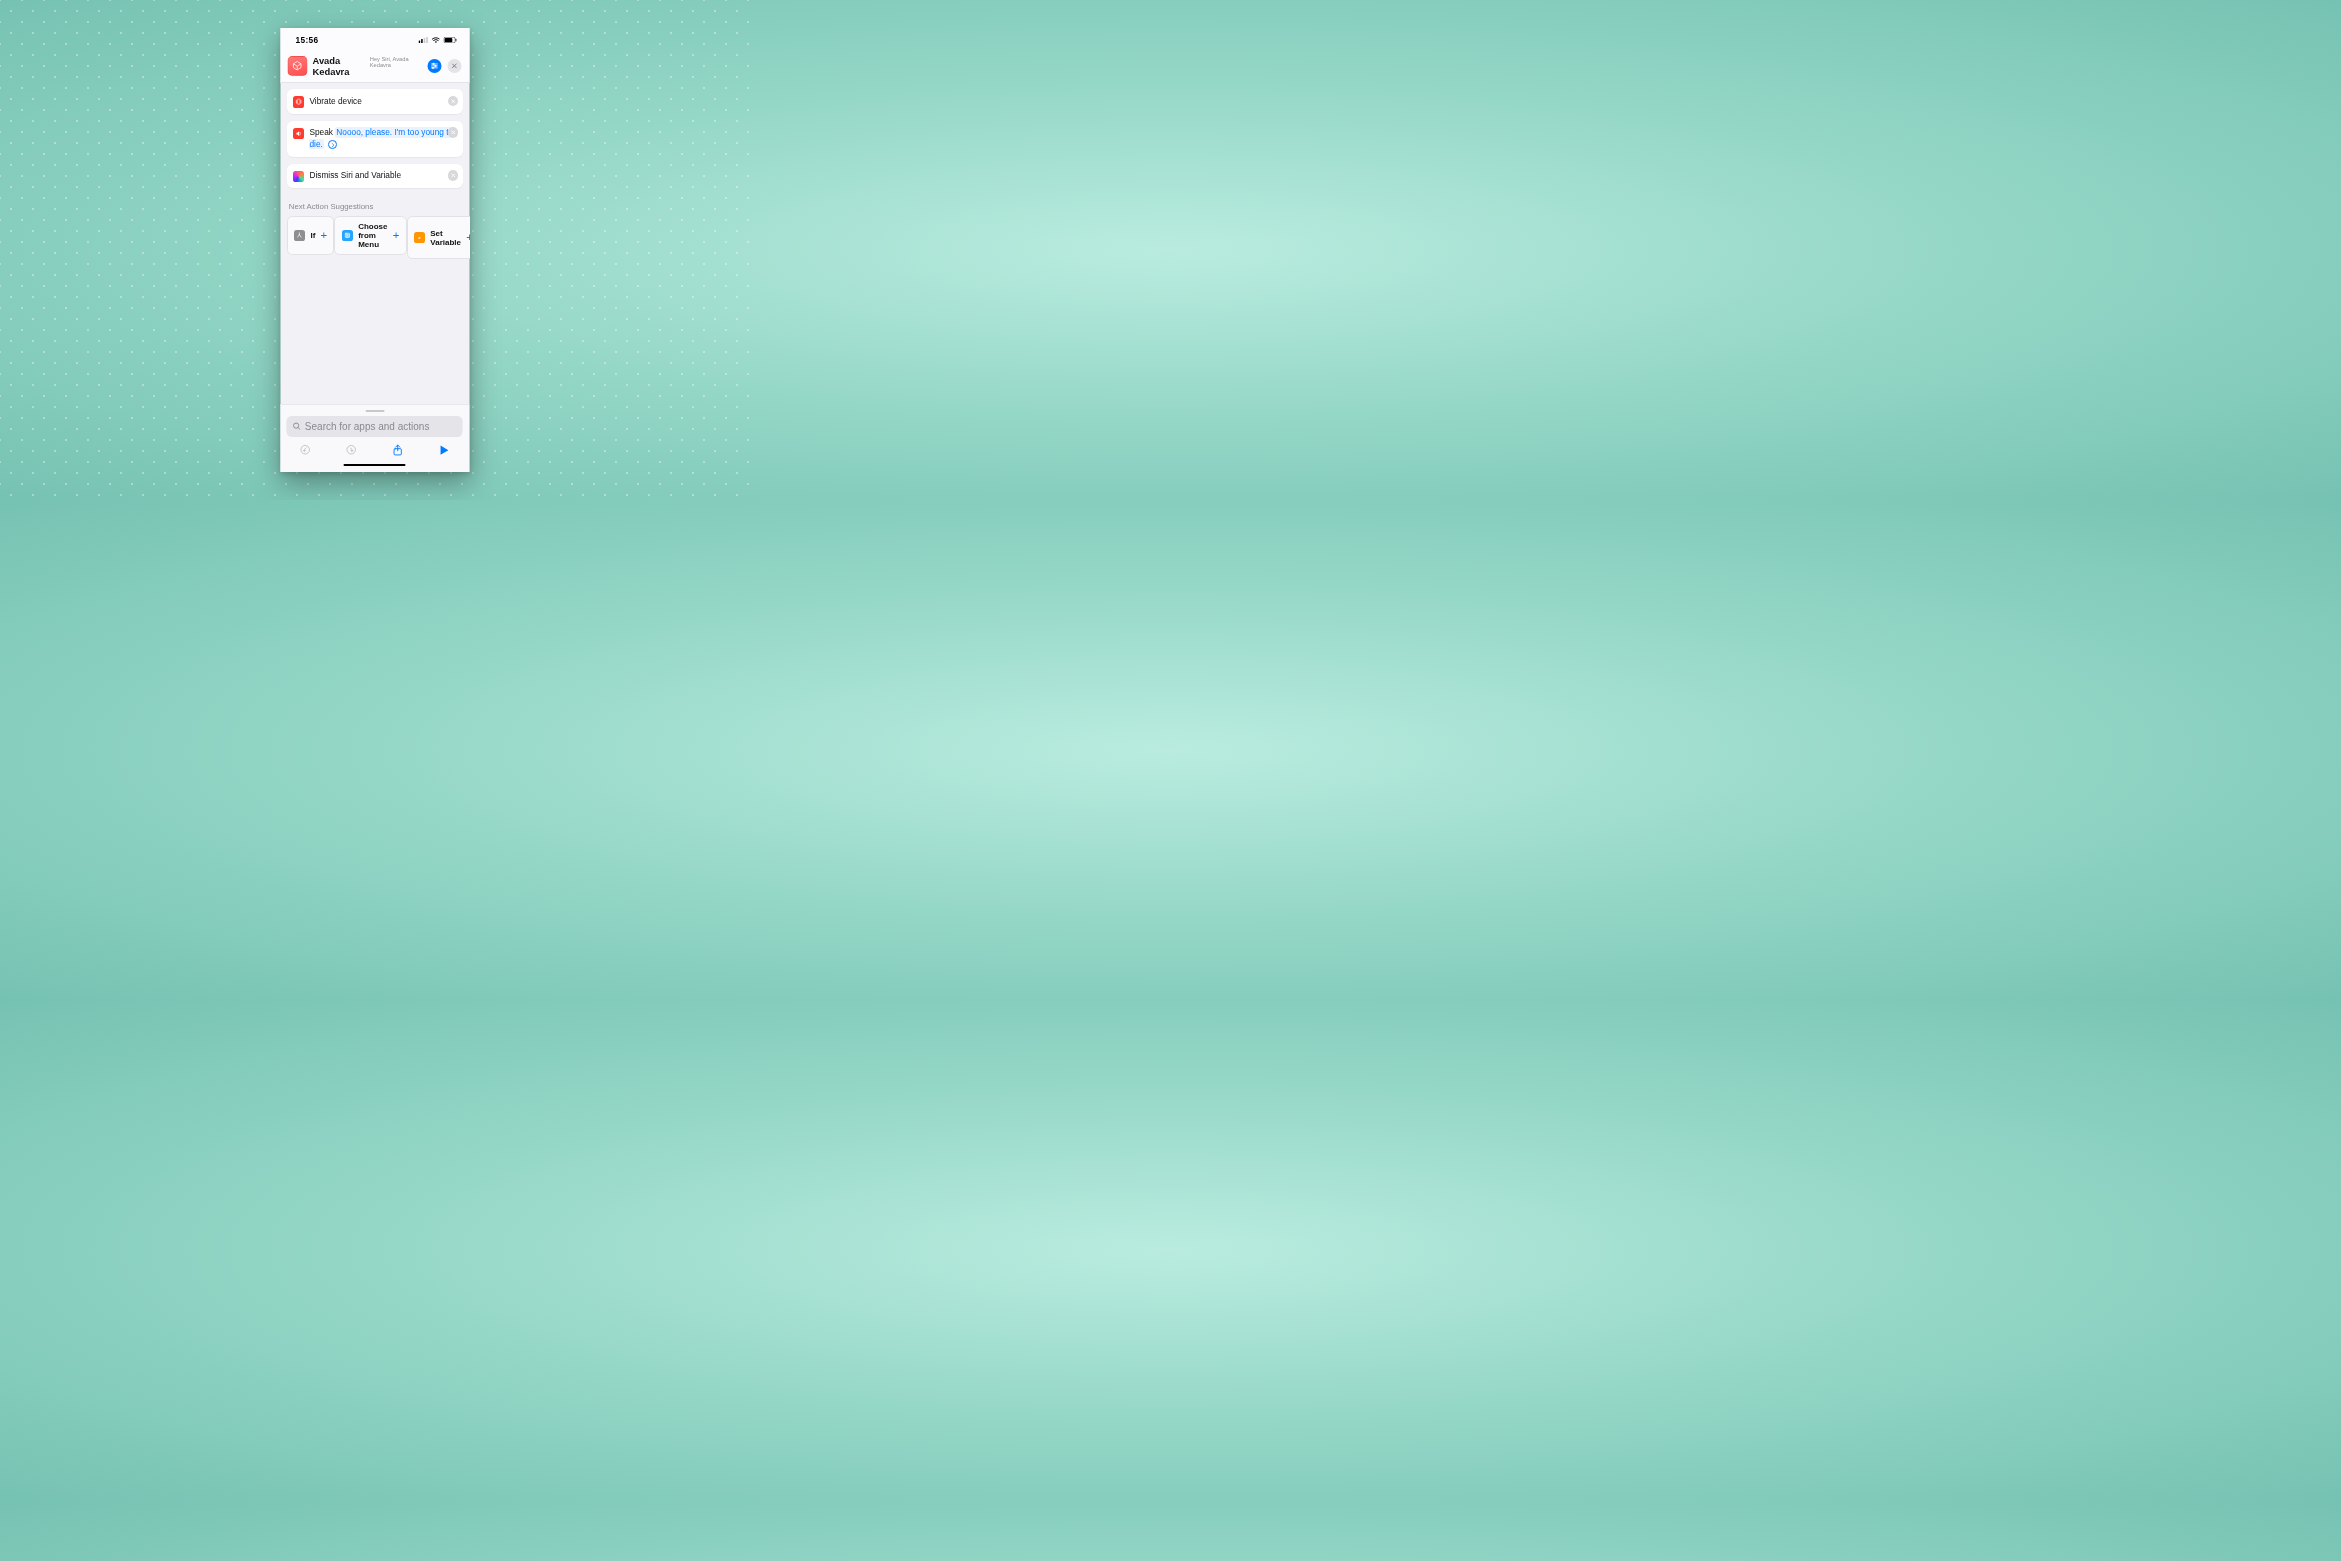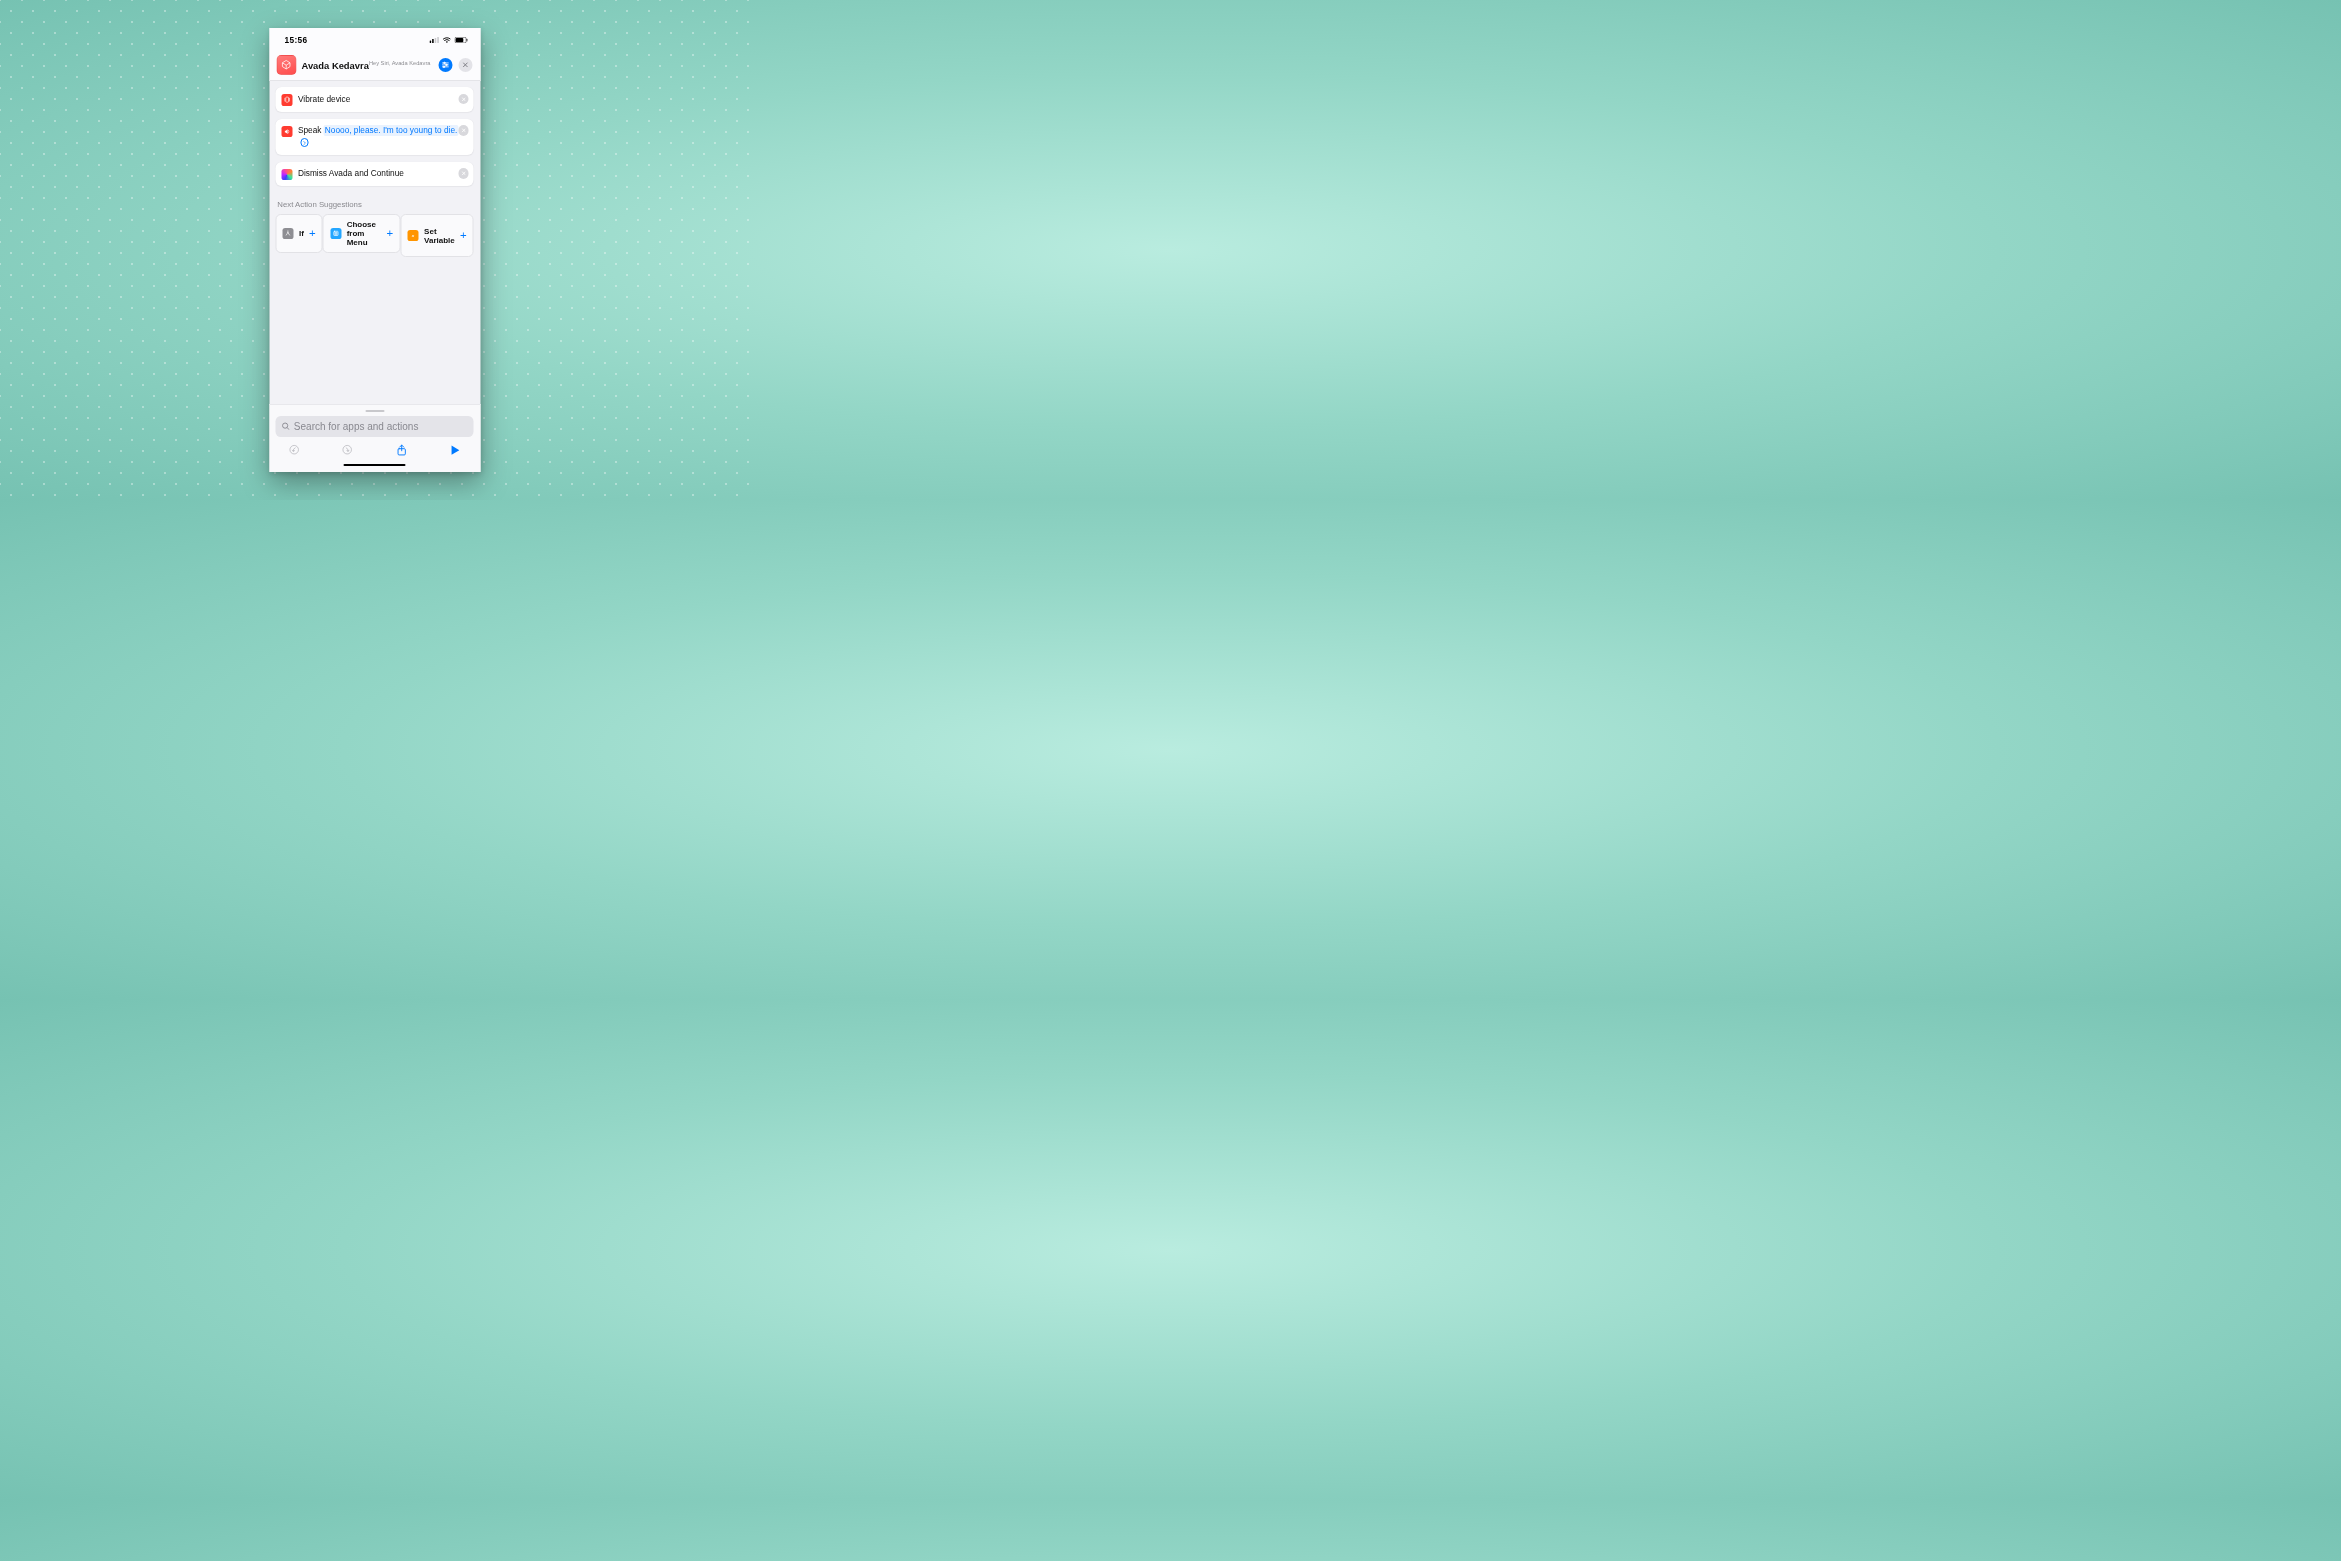--- a/index.html
+++ b/index.html
@@ -13,21 +13,21 @@
   .dots::before {
     content:"";
     position:absolute; inset:0;
     background-image: radial-gradient(circle, rgba(255,255,255,0.35) 1.3px, transparent 1.3px),
                       radial-gradient(circle, rgba(255,255,255,0.35) 1.3px, transparent 1.3px);
     background-size: 22px 22px, 22px 22px;
     background-position: 0 0, 11px 11px;
   }
   .phone {
     position:absolute; left:50%; top:50%; transform:translate(-50%,-50%);
-    width: 211px; height: 444px;
+    width: 189px; height: 444px;
     background: #f2f2f6;
     box-shadow: 0 10.4px 26px rgba(0,0,0,0.35), 0 2.1px 5.2px rgba(0,0,0,0.15);
     display:flex; flex-direction:column;
   }
   .status-bar {
     height: 24px;
     display:flex; align-items:center; justify-content:space-between;
     padding: 0 12.5px 0 15.6px;
     background:#fcfcfe;
     font-weight:600; font-size:8.3px; letter-spacing:0.3px;
@@ -206,21 +206,21 @@
       </div>
       <div class="remove-btn">
         <svg width="4.7" height="4.7" viewBox="0 0 12 12">
             <path d="M2 2 L10 10 M10 2 L2 10" stroke="#fff" stroke-width="2.2" stroke-linecap="round"></path>
           </svg>
       </div>
     </div>
 
     <div class="card">
       <div class="action-icon icon-siri"></div>
-      <div class="card-body"><span class="action-title">Dismiss Avada and Continue</span></div>
+      <div class="card-body"><span class="action-title">Dismiss Siri and Variable</span></div>
       <div class="remove-btn">
         <svg width="4.7" height="4.7" viewBox="0 0 12 12">
             <path d="M2 2 L10 10 M10 2 L2 10" stroke="#fff" stroke-width="2.2" stroke-linecap="round"></path>
           </svg>
       </div>
     </div>
 
     <div class="section-title">Next Action Suggestions</div>
 
     <div class="suggestion-list">

